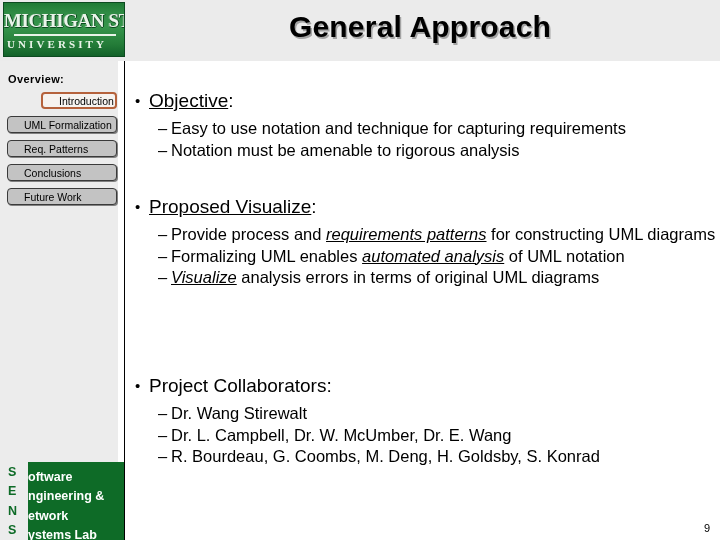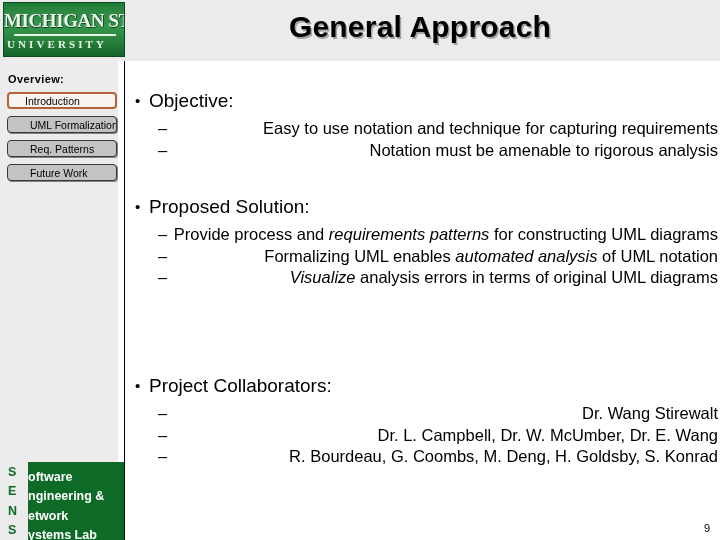--- a/index.html
+++ b/index.html
@@ -112,35 +112,36 @@
     width: 110px;
   }
   .nav-item {
     position: relative;
     height: 17px;
     margin-bottom: 7px;
     border-radius: 4px;
     box-sizing: border-box;
     display: flex;
     align-items: center;
-    padding-left: 22px;
+    padding-left: 16px;
     font-size: 10.5px;
     color: #000000;
     white-space: nowrap;
     overflow: hidden;
   }
   .nav-item.inactive {
     background: #c3c3c3;
     border: 1px solid #3a3a3a;
     box-shadow: 1px 1px 0 rgba(0,0,0,0.45);
   }
   .nav-item.active {
     background: #f6f3f0;
     border: 2px solid #b5623c;
     padding-left: 16px;
+    margin-left: 34px;
   }
 
   
   #sens-block {
     position: absolute;
     left: 28px; top: 462px;
     width: 96px; height: 78px;
     background: #0e6b27;
   }
   #sens-rows {
@@ -186,40 +187,40 @@
   .l1 .marker {
     width: 24px;
     flex: 0 0 24px;
     text-align: left;
     padding-left: 10px;
     box-sizing: border-box;
     font-size: 15px;
     line-height: 23px;
   }
   .l1 .txt { flex: 1; }
-  .u { }
-  .iu { font-style: italic; }
+  .u { text-decoration: underline; }
+  .iu { font-style: italic; text-decoration: underline; }
 
   .l2 {
     display: flex;
     align-items: flex-start;
     font-size: 16.5px;
     color: #000000;
     line-height: 20.5px;
     margin-top: 1px;
   }
   .l2 .marker {
     width: 46px;
     flex: 0 0 46px;
     text-align: left;
     padding-left: 33px;
     box-sizing: border-box;
     line-height: 20.5px;
   }
-  .l2 .txt { flex: 1; padding-right: 2px; text-align: right; }
+  .l2 .txt { flex: 1; padding-right: 2px; }
 
   #page-number {
     position: absolute;
     right: 10px; bottom: 6px;
     font-size: 11px;
     color: #000000;
   }
 </style>
 </head>
 <body>
@@ -242,20 +243,23 @@
       <div class="nav-item active">
         <span>Introduction</span>
       </div>
       <div class="nav-item inactive">
         <span>UML Formalization</span>
       </div>
       <div class="nav-item inactive">
         <span>Req. Patterns</span>
       </div>
       <div class="nav-item inactive">
+        <span>Conclusions</span>
+      </div>
+      <div class="nav-item inactive">
         <span>Future Work</span>
       </div>
     </div>
   </div>
 
   <div id="sidebar-divider"></div>
 
   <div id="sens-block"></div>
   <div id="sens-rows">
     <div class="sens-row">
@@ -289,21 +293,21 @@
       </div>
       <div class="l2">
         <span class="marker">–</span>
         <span class="txt">Notation must be amenable to rigorous analysis</span>
       </div>
     </div>
 
     <div class="block" style="top:134px;">
       <div class="l1">
         <span class="marker">•</span>
-        <span class="txt"><span class="u">Proposed Solution</span><span>:</span></span>
+        <span class="txt"><span class="u">Proposed Visualize</span><span>:</span></span>
       </div>
       <div class="l2" style="margin-top:6px;">
         <span class="marker">–</span>
         <span class="txt"><span>Provide process and </span><span class="iu">requirements patterns</span><span> for constructing UML diagrams</span></span>
       </div>
       <div class="l2">
         <span class="marker">–</span>
         <span class="txt"><span>Formalizing UML enables </span><span class="iu">automated analysis</span><span> of UML notation</span></span>
       </div>
       <div class="l2">

